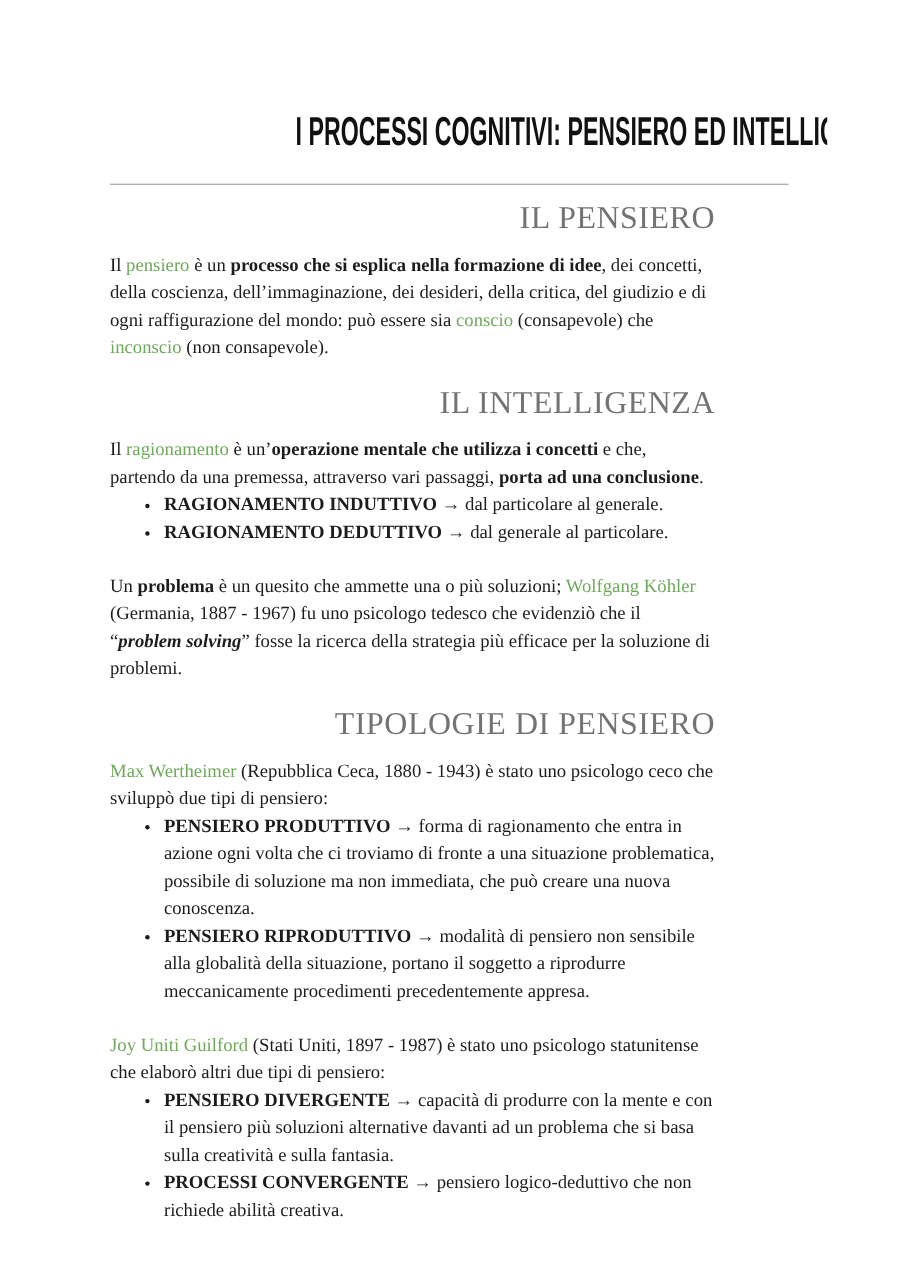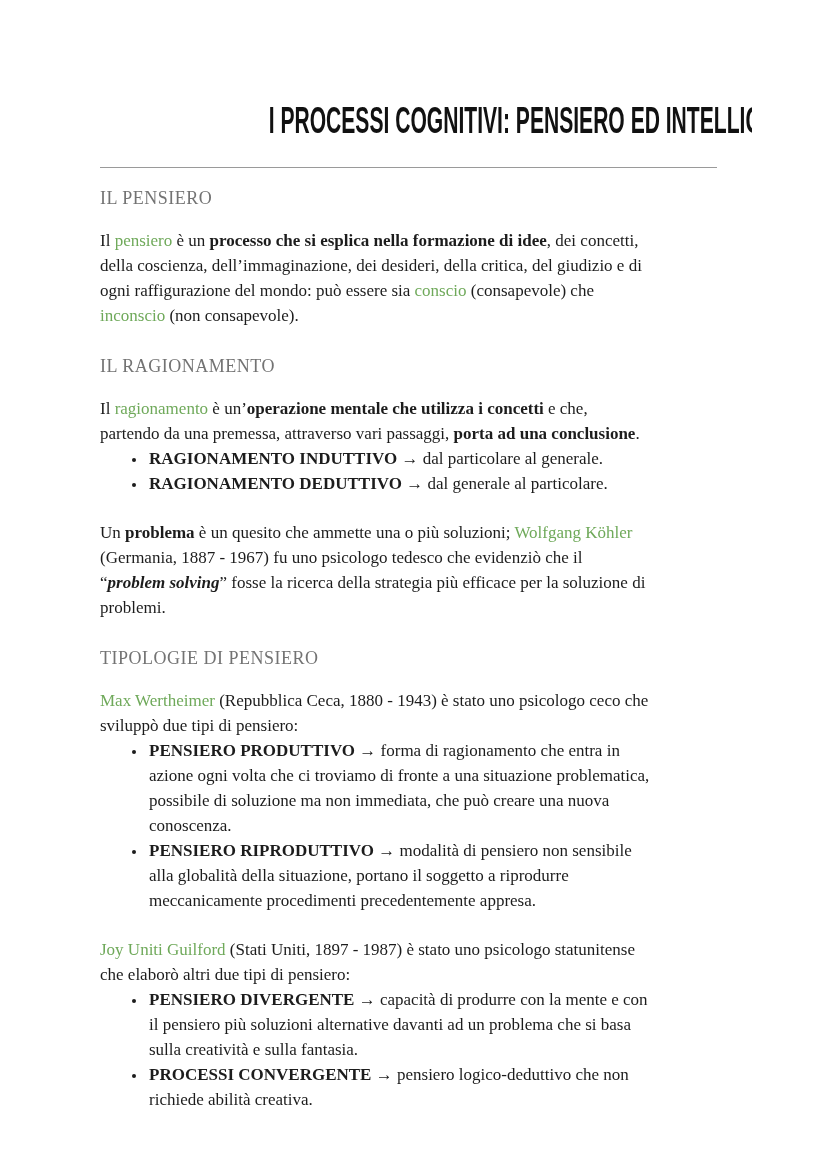--- a/index.html
+++ b/index.html
@@ -43,24 +43,24 @@
   .rule{
     width:617px;
     margin:27px auto 16px;
     border-top:1.5px solid var(--rule-gray);
     height:0;
   }
   h2{
     margin:10px 0 16px;
     font-family:"Liberation Serif","DejaVu Serif",serif;
     font-weight:400;
-    font-size:18px;
+    font-size:29px;
     line-height:28px;
     letter-spacing:0.5px;
-    text-align:left;
+    text-align:right;
     color:var(--heading-gray);
   }
   p{
     margin:0 0 24px;
   }
   p.tight{
     margin-bottom:0;
   }
   ul{
     margin:0 0 24px;
@@ -86,21 +86,21 @@
   <div class="title-wrap">
     <h1>I PROCESSI COGNITIVI: PENSIERO ED INTELLIGENZA</h1>
   </div>
   <div class="rule"></div>
   <main>
       <section>
         <h2>IL PENSIERO</h2>
         <p><span class="seg-normal">Il </span><span class="seg-green">pensiero</span><span class="seg-normal"> è un </span><span class="seg-bold">processo che si esplica nella formazione di idee</span><span class="seg-normal">, dei concetti, della coscienza, dell’immaginazione, dei desideri, della critica, del giudizio e di ogni raffigurazione del mondo: può essere sia </span><span class="seg-green">conscio</span><span class="seg-normal"> (consapevole) che </span><span class="seg-green">inconscio</span><span class="seg-normal"> (non consapevole).</span></p>
       </section>
       <section>
-        <h2>IL RAGIONAMENTO</h2>
+        <h2>IL INTELLIGENZA</h2>
         <p class="tight"><span class="seg-normal">Il </span><span class="seg-green">ragionamento</span><span class="seg-normal"> è un’</span><span class="seg-bold">operazione mentale che utilizza i concetti</span><span class="seg-normal"> e che, partendo da una premessa, attraverso vari passaggi, </span><span class="seg-bold">porta ad una conclusione</span><span class="seg-normal">.</span></p>
         <ul>
           <li><span class="seg-bold">RAGIONAMENTO INDUTTIVO →</span><span class="seg-normal"> dal particolare al generale.</span></li>
           <li><span class="seg-bold">RAGIONAMENTO DEDUTTIVO →</span><span class="seg-normal"> dal generale al particolare.</span></li>
         </ul>
       </section>
       <section>
         <p><span class="seg-normal">Un </span><span class="seg-bold">problema</span><span class="seg-normal"> è un quesito che ammette una o più soluzioni; </span><span class="seg-green">Wolfgang Köhler</span><span class="seg-normal"> (Germania, 1887 - 1967) fu uno psicologo tedesco che evidenziò che il “</span><span class="seg-bold-italic">problem solving</span><span class="seg-normal">” fosse la ricerca della strategia più efficace per la soluzione di problemi.</span></p>
       </section>
       <section>

